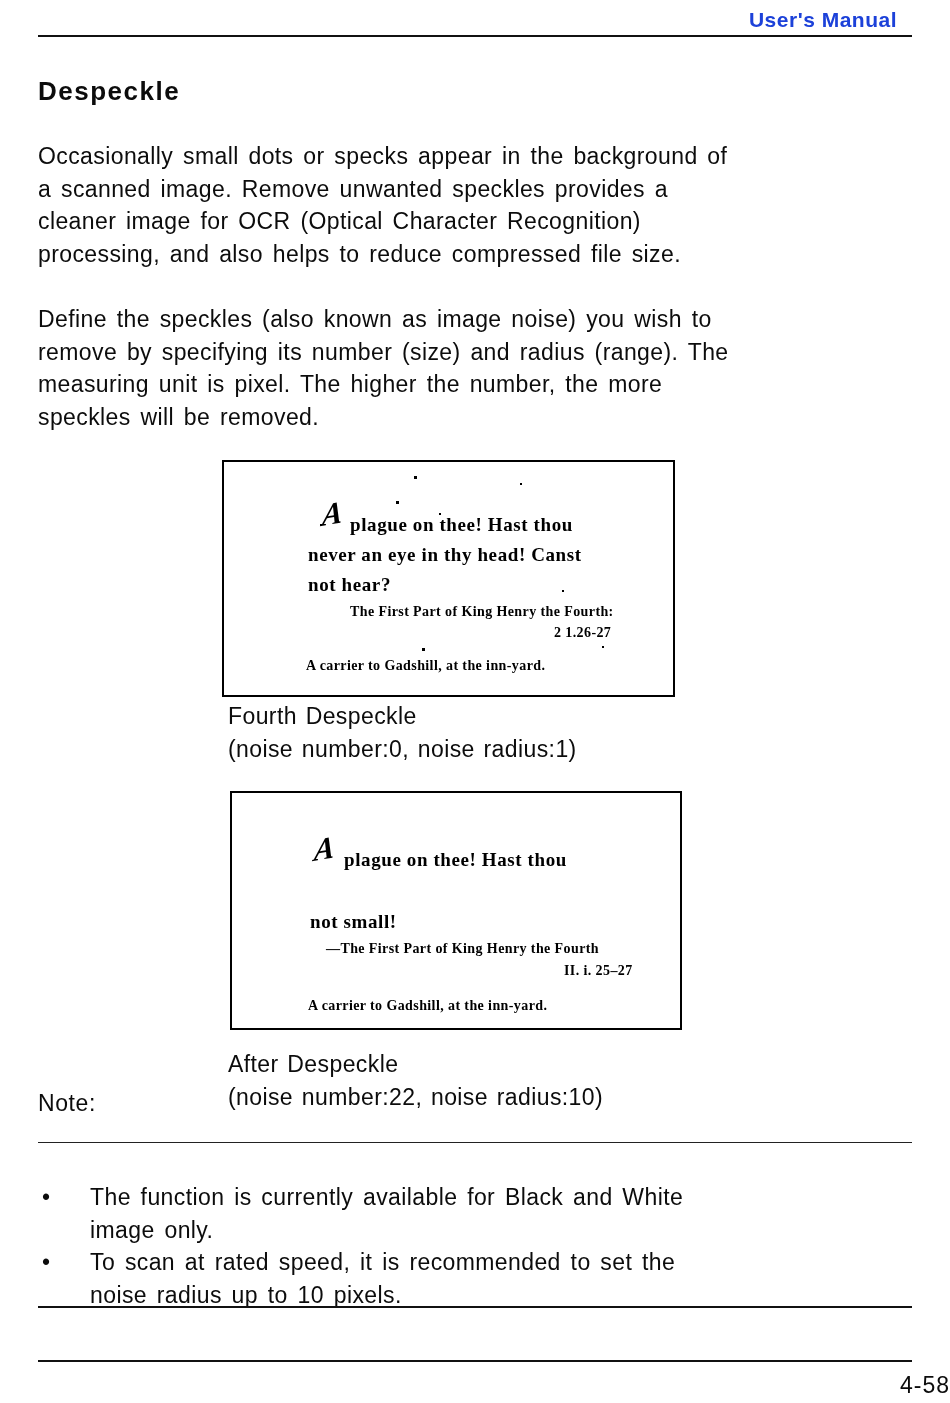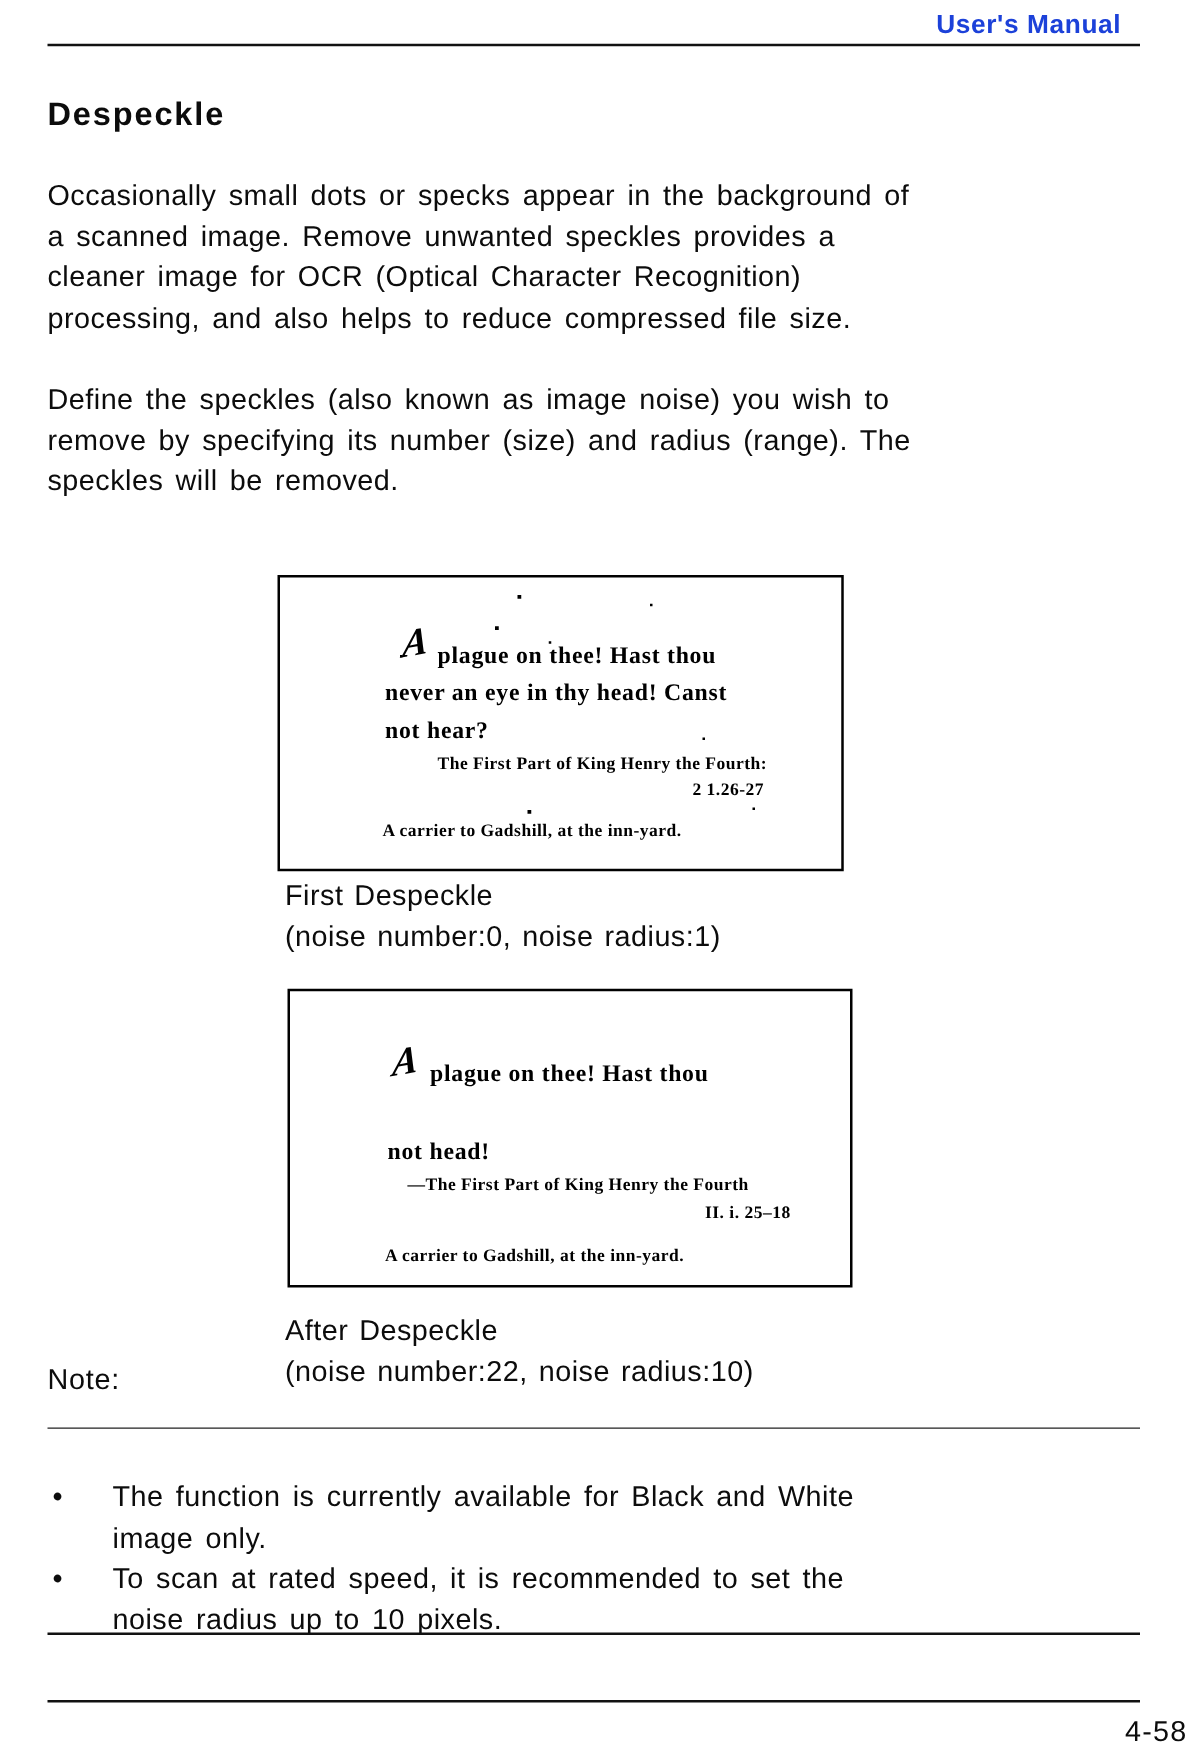--- a/index.html
+++ b/index.html
@@ -80,20 +80,21 @@
   <div class="para para-1">
     <div>Occasionally small dots or specks appear in the background of</div>
     <div>a scanned image. Remove unwanted speckles provides a</div>
     <div>cleaner image for OCR (Optical Character Recognition)</div>
     <div>processing, and also helps to reduce compressed file size.</div>
   </div>
 
   <div class="para para-2">
     <div>Define the speckles (also known as image noise) you wish to</div>
     <div>remove by specifying its number (size) and radius (range). The</div>
+    <div>measuring unit is pixel. The higher the number, the more</div>
     <div>speckles will be removed.</div>
   </div>
 
   <div class="figure-box figure-before">
     <div class="sample">
 
       <span class="dot" style="left:190px;top:14px;"></span>
       <span class="dot d2" style="left:296px;top:21px;"></span>
       <span class="dot" style="left:172px;top:39px;"></span>
       <span class="dot d2" style="left:215px;top:51px;"></span>
@@ -106,31 +107,31 @@
       <span class="s-line" style="left:126px;top:52px;">plague on thee! Hast thou</span>
       <span class="s-line" style="left:84px;top:82px;">never an eye in thy head! Canst</span>
       <span class="s-line" style="left:84px;top:112px;text-align:right;">not hear?</span>
       <span class="s-line s-small" style="left:126px;top:142px;">The First Part of King Henry the Fourth:</span>
       <span class="s-line s-small" style="left:330px;top:163px;">2 1.26-27</span>
       <span class="s-line s-small" style="left:82px;top:196px;">A carrier to Gadshill, at the inn-yard.</span>
     </div>
   </div>
 
   <div class="caption caption-before">
-    <div>First Despeckle</div>
+    <div>Fourth Despeckle</div>
     <div>(noise number:0, noise radius:1)</div>
   </div>
 
   <div class="figure-box figure-after">
     <div class="sample">
       <span class="s-initial" style="left:82px;top:38px;">A</span>
       <span class="s-line" style="left:112px;top:56px;">plague on thee! Hast thou</span>
-      <span class="s-line" style="left:78px;top:118px;">not head!</span>
+      <span class="s-line" style="left:78px;top:118px;">not small!</span>
       <span class="s-line s-small" style="left:94px;top:148px;">—The First Part of King Henry the Fourth</span>
-      <span class="s-line s-small" style="left:332px;top:170px;">II. i. 25–18</span>
+      <span class="s-line s-small" style="left:332px;top:170px;">II. i. 25–27</span>
       <span class="s-line s-small" style="left:76px;top:205px;">A carrier to Gadshill, at the inn-yard.</span>
     </div>
   </div>
 
   <div class="caption caption-after">
     <div>After Despeckle</div>
     <div>(noise number:22, noise radius:10)</div>
   </div>
 
   <div class="rule rule-note-top"></div>

